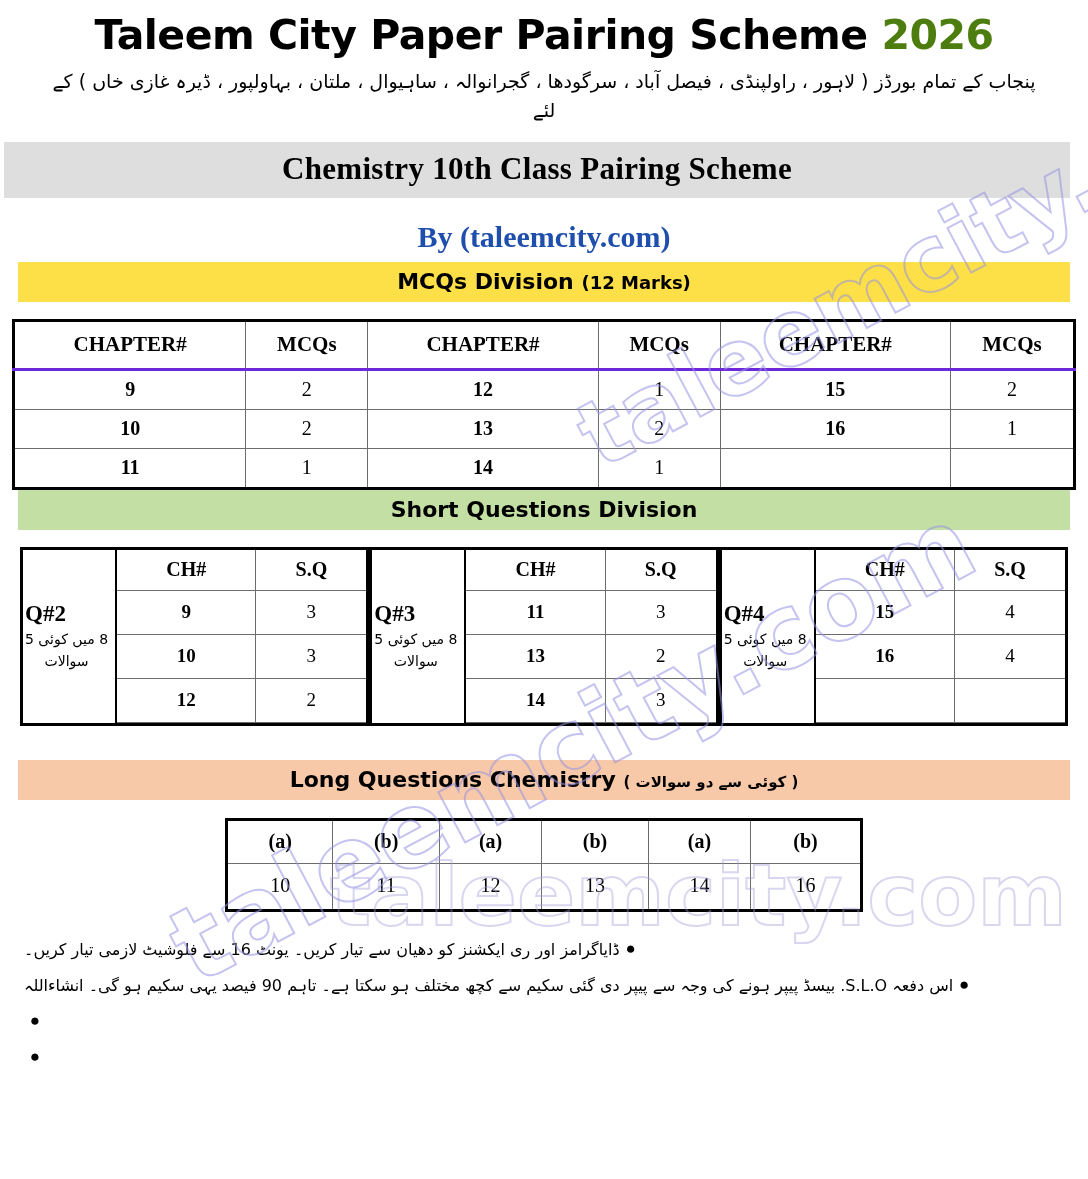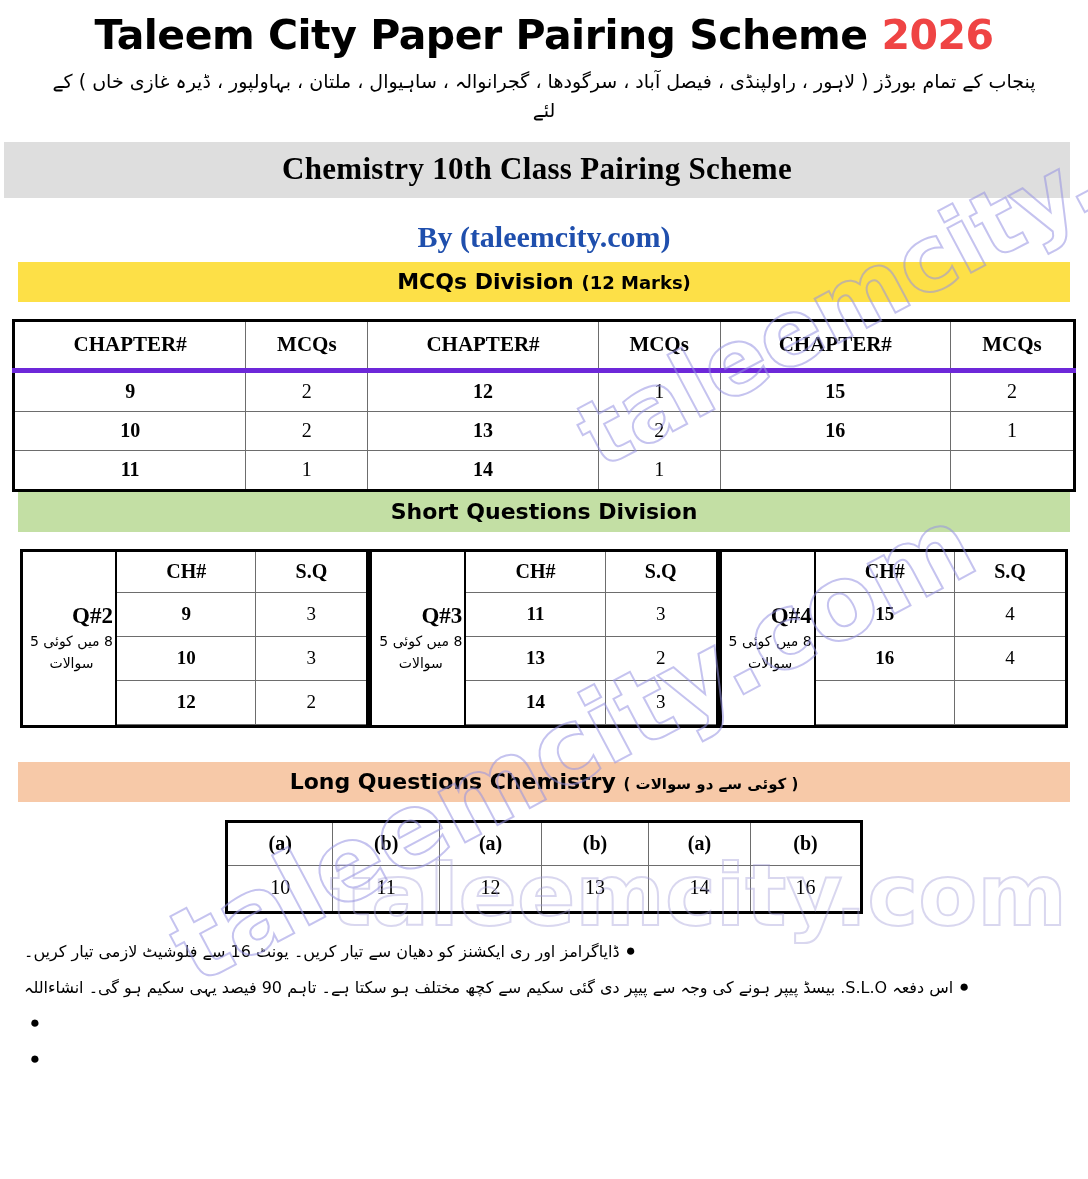--- a/index.html
+++ b/index.html
@@ -33,21 +33,21 @@
   
   .main-title {
     text-align:center;
     font-family:"DejaVu Sans", sans-serif;
     font-weight:700;
     font-size:41px;
     letter-spacing:-0.5px;
     padding-top:14px;
     line-height:1.05;
   }
-  .main-title .year { color:#ef4444; }
+  .main-title .year { color:#4d7c0f; }
 
   .urdu-sub {
     text-align:center;
     font-size:19px;
     direction:rtl;
     padding:10px 40px 6px 40px;
     line-height:1.5;
     font-family:"DejaVu Sans", sans-serif;
   }
 
@@ -107,21 +107,21 @@
     text-align:center;
     font-family:"Liberation Serif", serif;
     background:transparent;
   }
 
   
   .mcq-wrap { margin:17px 12px 0 12px; position:relative; z-index:3; }
   .mcq-table { width:100%; border:3px solid #000; }
   .mcq-table th {
     font-size:21px; font-weight:700; padding:10px 0 11px 0;
-    border-bottom:5px solid #6d28d9;
+    border-bottom:3px solid #6d28d9;
   }
   .mcq-table td { font-size:20px; padding:7px 0 8px 0; }
   .mcq-table td.chap { font-weight:700; }
 
   
   .sq-wrap {
     margin:17px 20px 0 20px;
     display:flex;
     gap:0;
     position:relative; z-index:3;
@@ -129,21 +129,21 @@
   .sq-block {
     border:3px solid #000;
     display:flex;
     flex:1;
     background:transparent;
   }
   .sq-block + .sq-block { border-left:3px solid #000; }
   .sq-label {
     width:94px;
     display:flex; flex-direction:column;
-    align-items:flex-end; justify-content:center;
+    align-items:flex-start; justify-content:center;
     padding:6px 2px;
     border-right:2px solid #000;
   }
   .sq-label .qn {
     font-family:"Liberation Serif", serif;
     font-weight:700; font-size:23px;
     line-height:1.1;
   }
   .sq-label .urdu {
     font-family:"DejaVu Sans", sans-serif;

